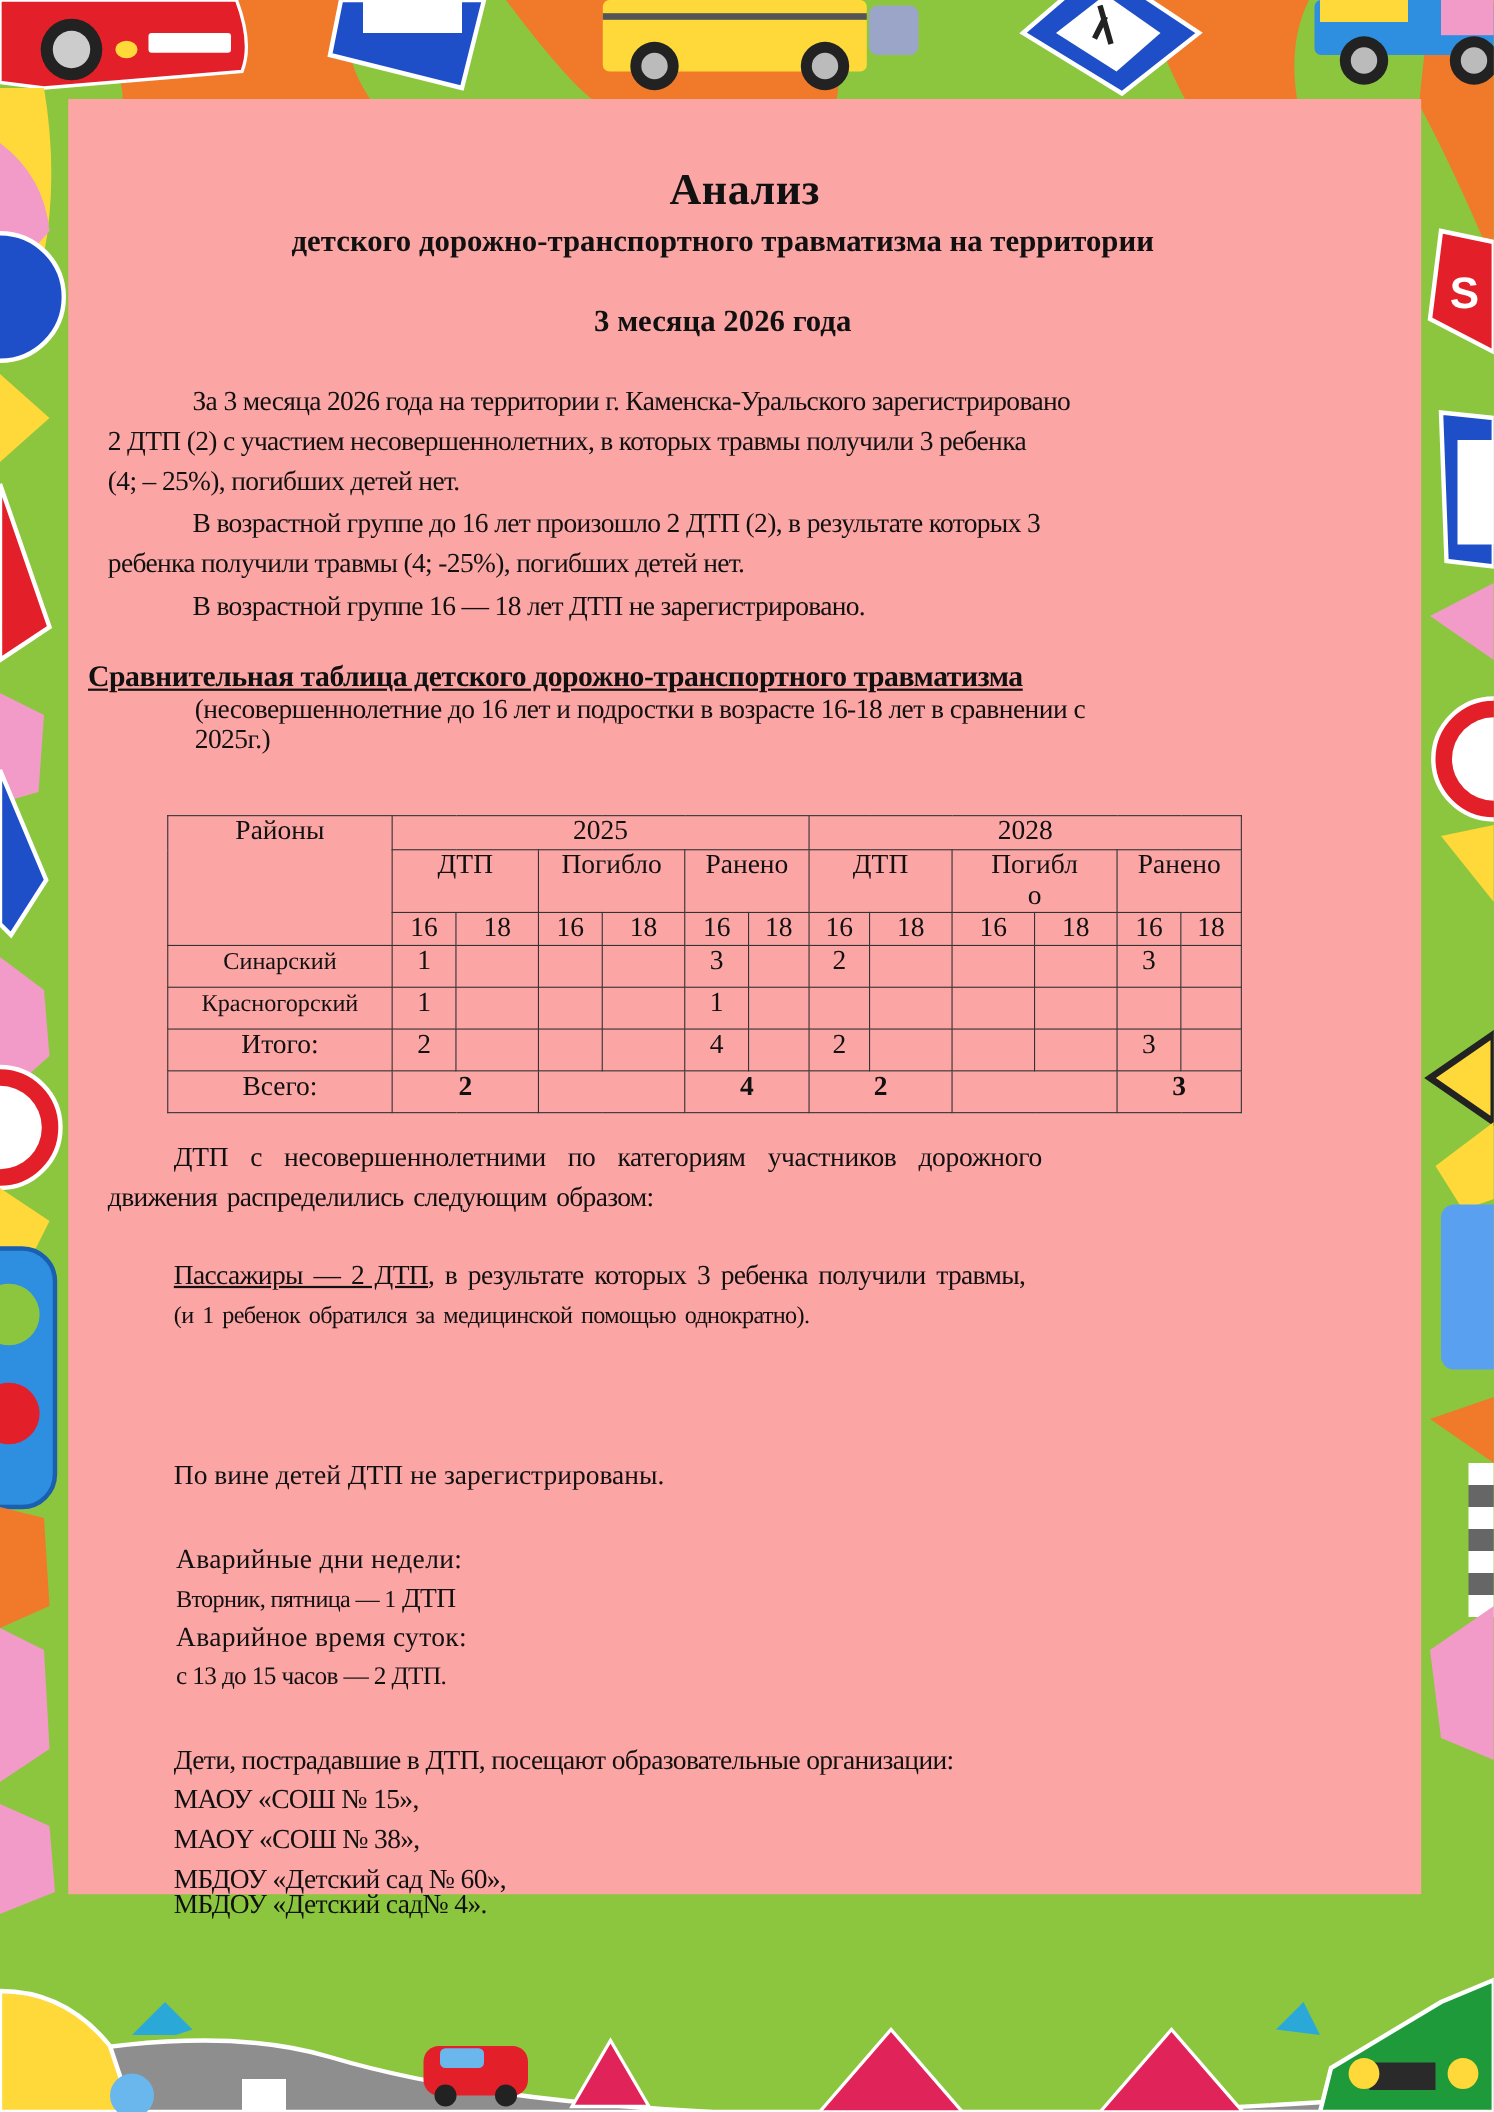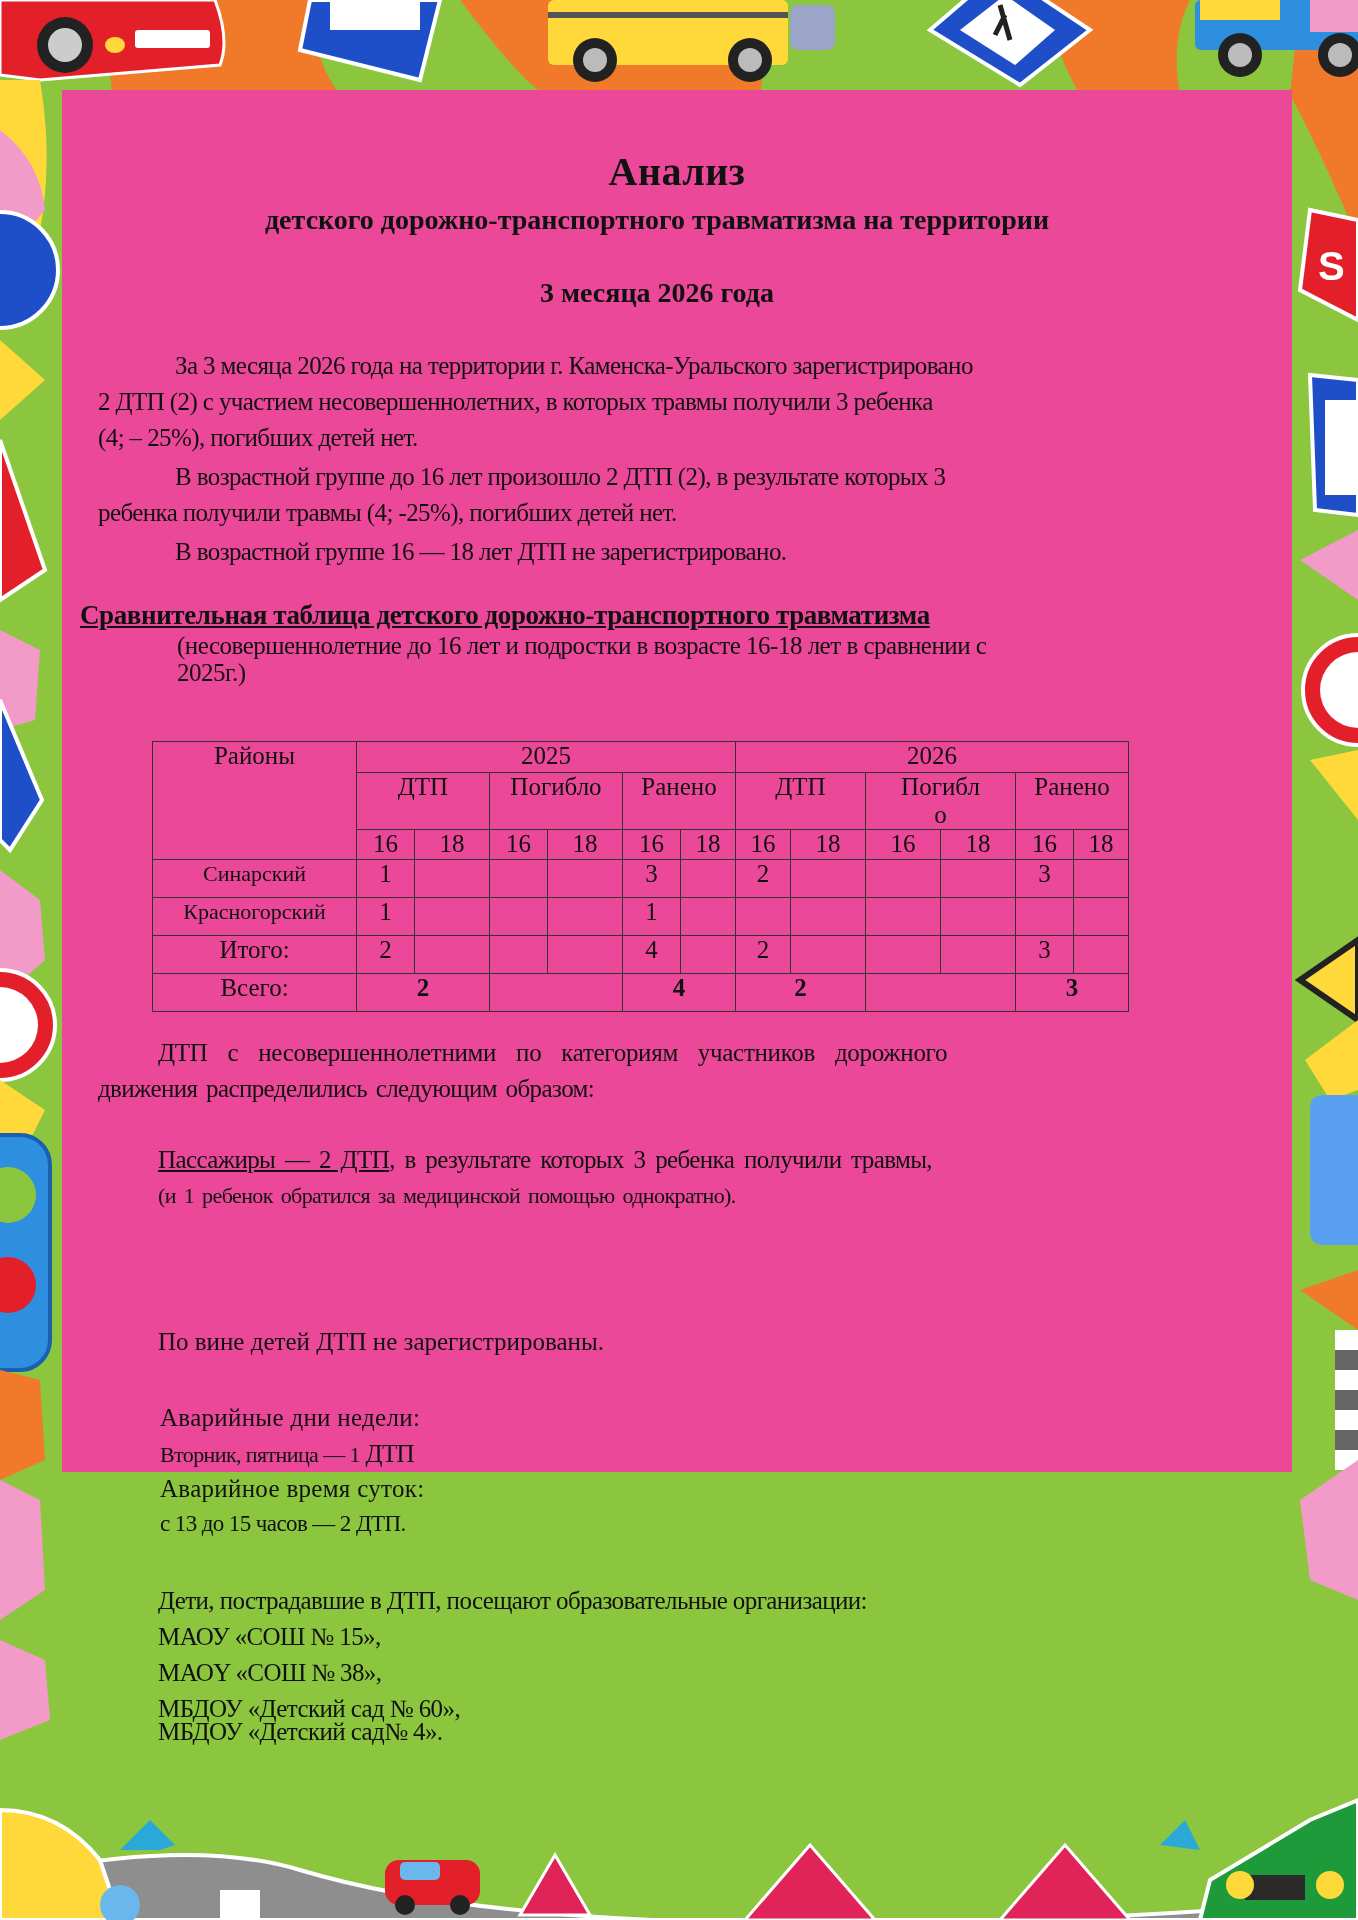--- a/index.html
+++ b/index.html
@@ -7,22 +7,22 @@
       width: 1358px; height: 1920px; position: relative; overflow: hidden;
       background: #8cc63f;
       font-family: "Liberation Serif", "DejaVu Serif", serif;
       color: #111;
     }
     
     .frame { position: absolute; inset: 0; z-index: 0; }
     .frame svg { position: absolute; left: 0; top: 0; }
     
     .panel {
-      position: absolute; left: 62px; top: 90px; width: 1230px; height: 1382px;
-      background: #ec4899; z-index: 1;
+      position: absolute; left: 62px; top: 90px; width: 1230px; height: 1632px;
+      background: #fca5a5; z-index: 1;
     }
     .content { position: absolute; left: 0; top: 0; width: 100%; height: 100%; }
     .title {
       position: absolute; left: 0; width: 100%; text-align: center;
       font-weight: bold; top: 58px; font-size: 40px; letter-spacing: 0.5px;
     }
     .subtitle {
       position: absolute; left: 0; width: 100%; text-align: center;
       font-weight: bold; font-size: 28px; line-height: 36px;
     }
@@ -255,21 +255,21 @@
           <col class="c-n3">
           <col class="c-n3">
           <col class="c-n3">
           <col class="c-n">
           <col class="c-n2">
       </colgroup>
       <tbody>
           <tr class="r-year">
         <td rowspan="3" class="dist-head">Районы</td>
         <td colspan="6">2025</td>
-        <td colspan="6">2026</td>
+        <td colspan="6">2028</td>
       </tr>
       <tr class="r-cat">
         <td colspan="2" class="cat">ДТП</td>
         <td colspan="2" class="cat">Погибло</td>
         <td colspan="2" class="cat">Ранено</td>
         <td colspan="2" class="cat">ДТП</td>
         <td colspan="2" class="cat cat-wrap"><span>Погибл</span><br><span>о</span></td>
         <td colspan="2" class="cat">Ранено</td>
       </tr>
       <tr class="r-age">

